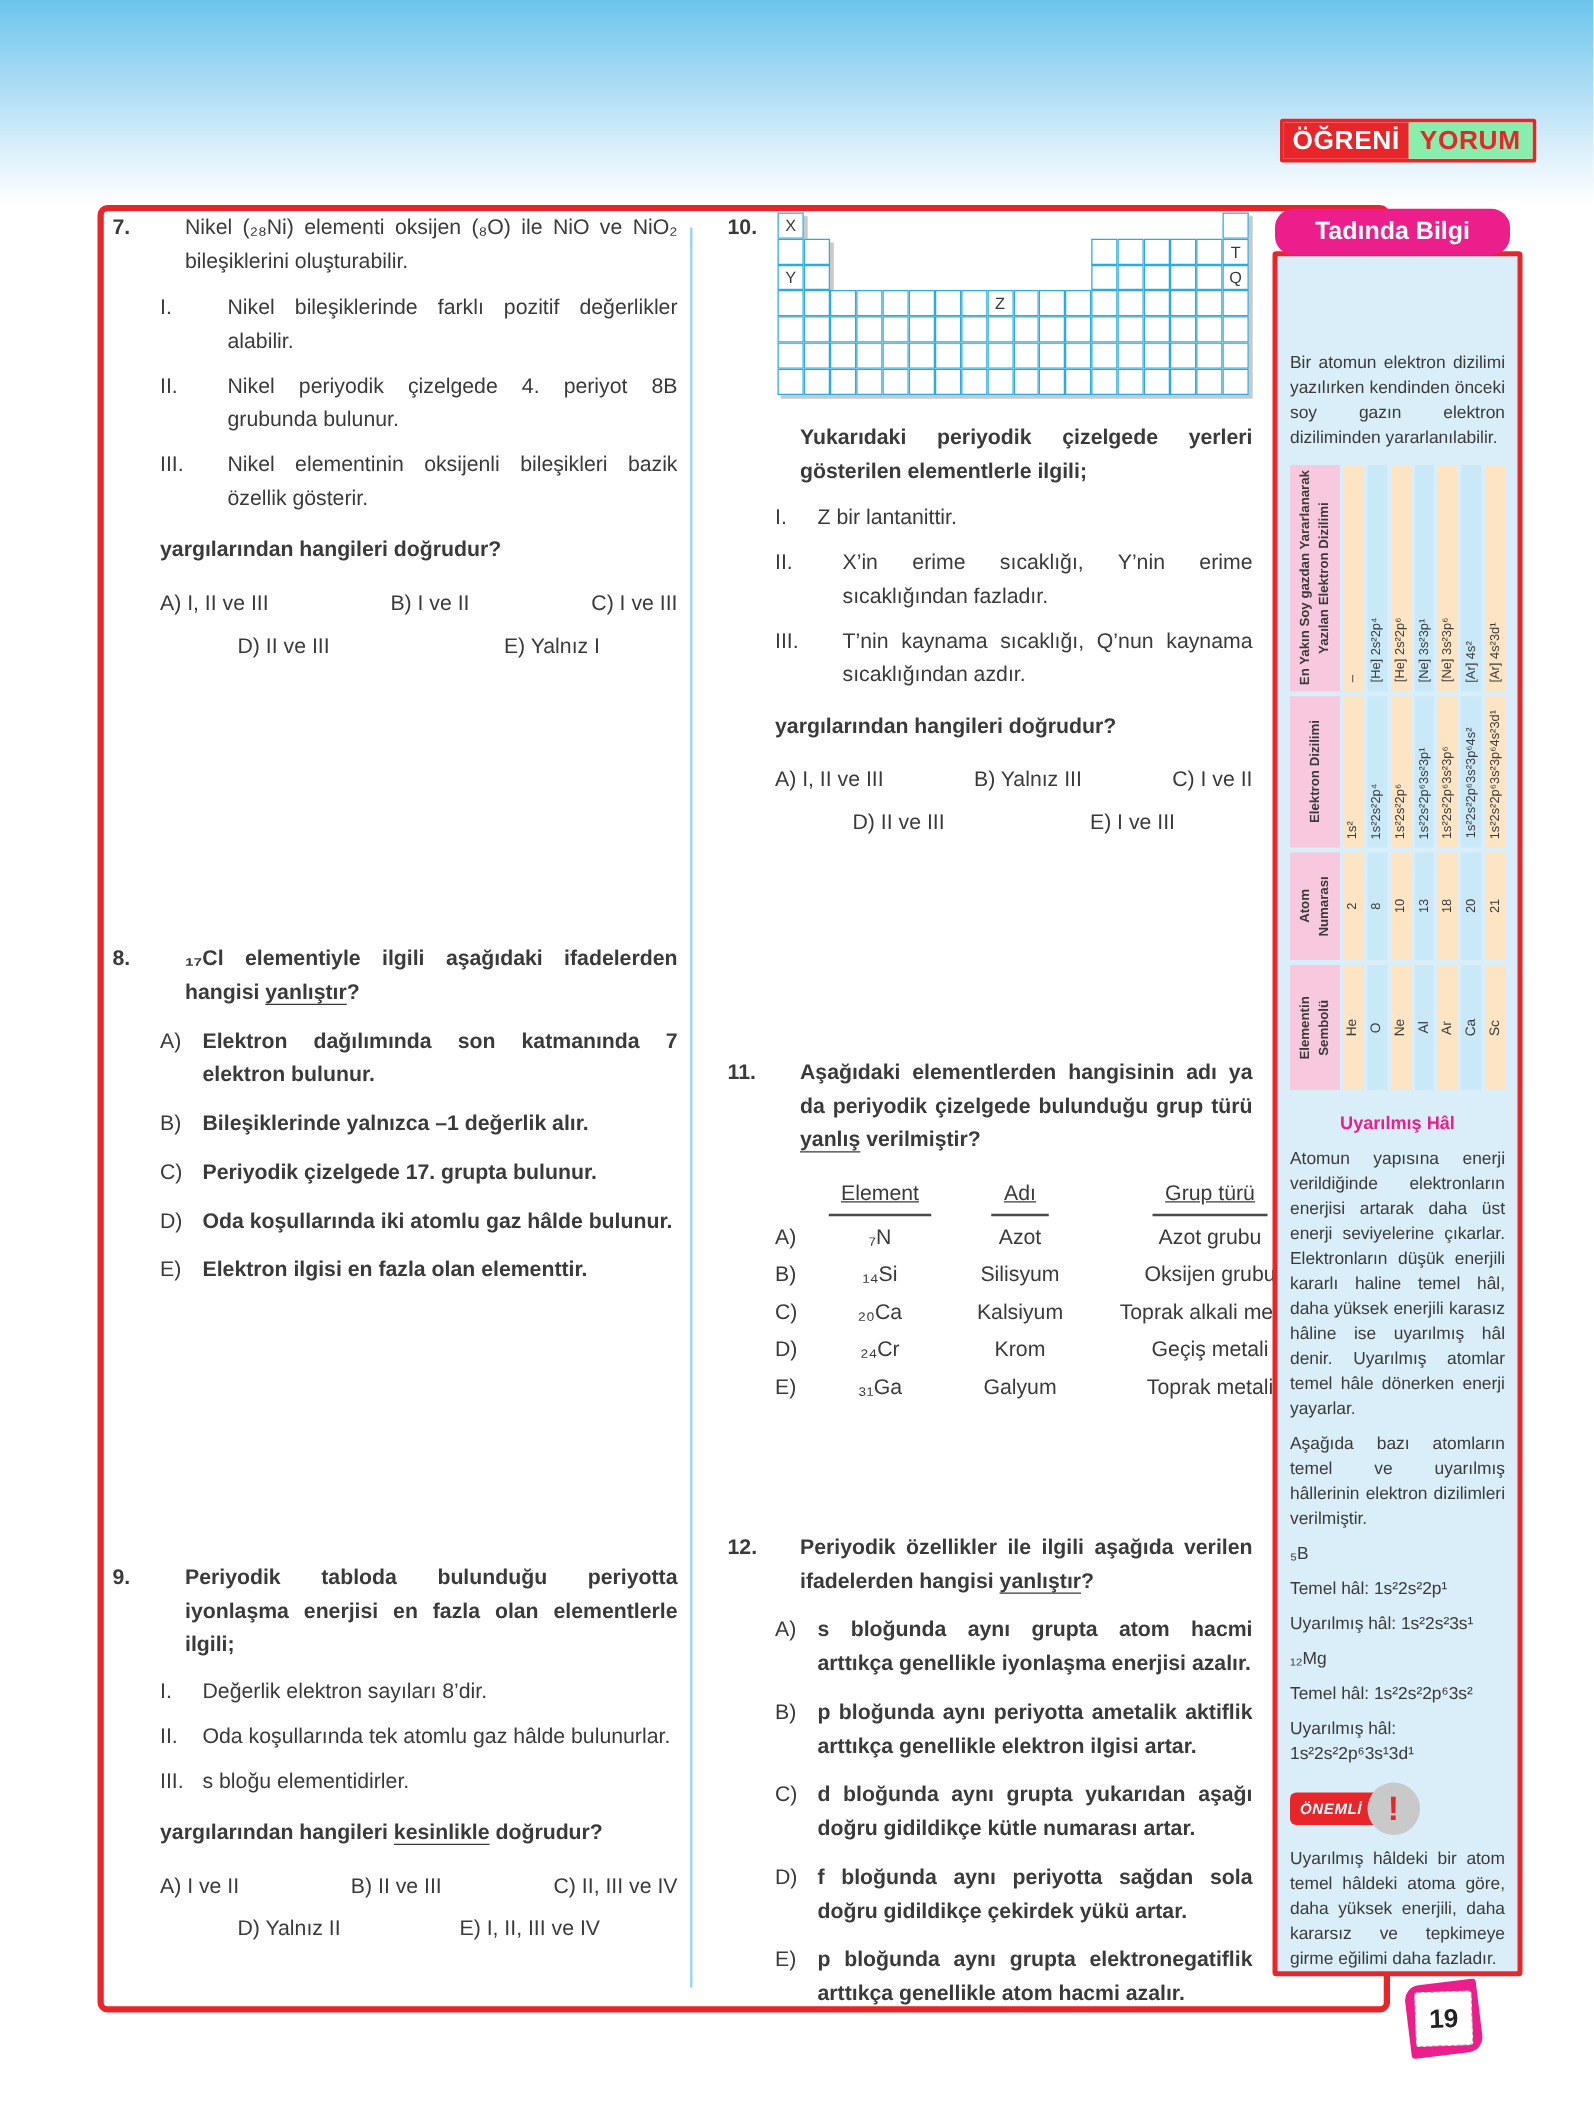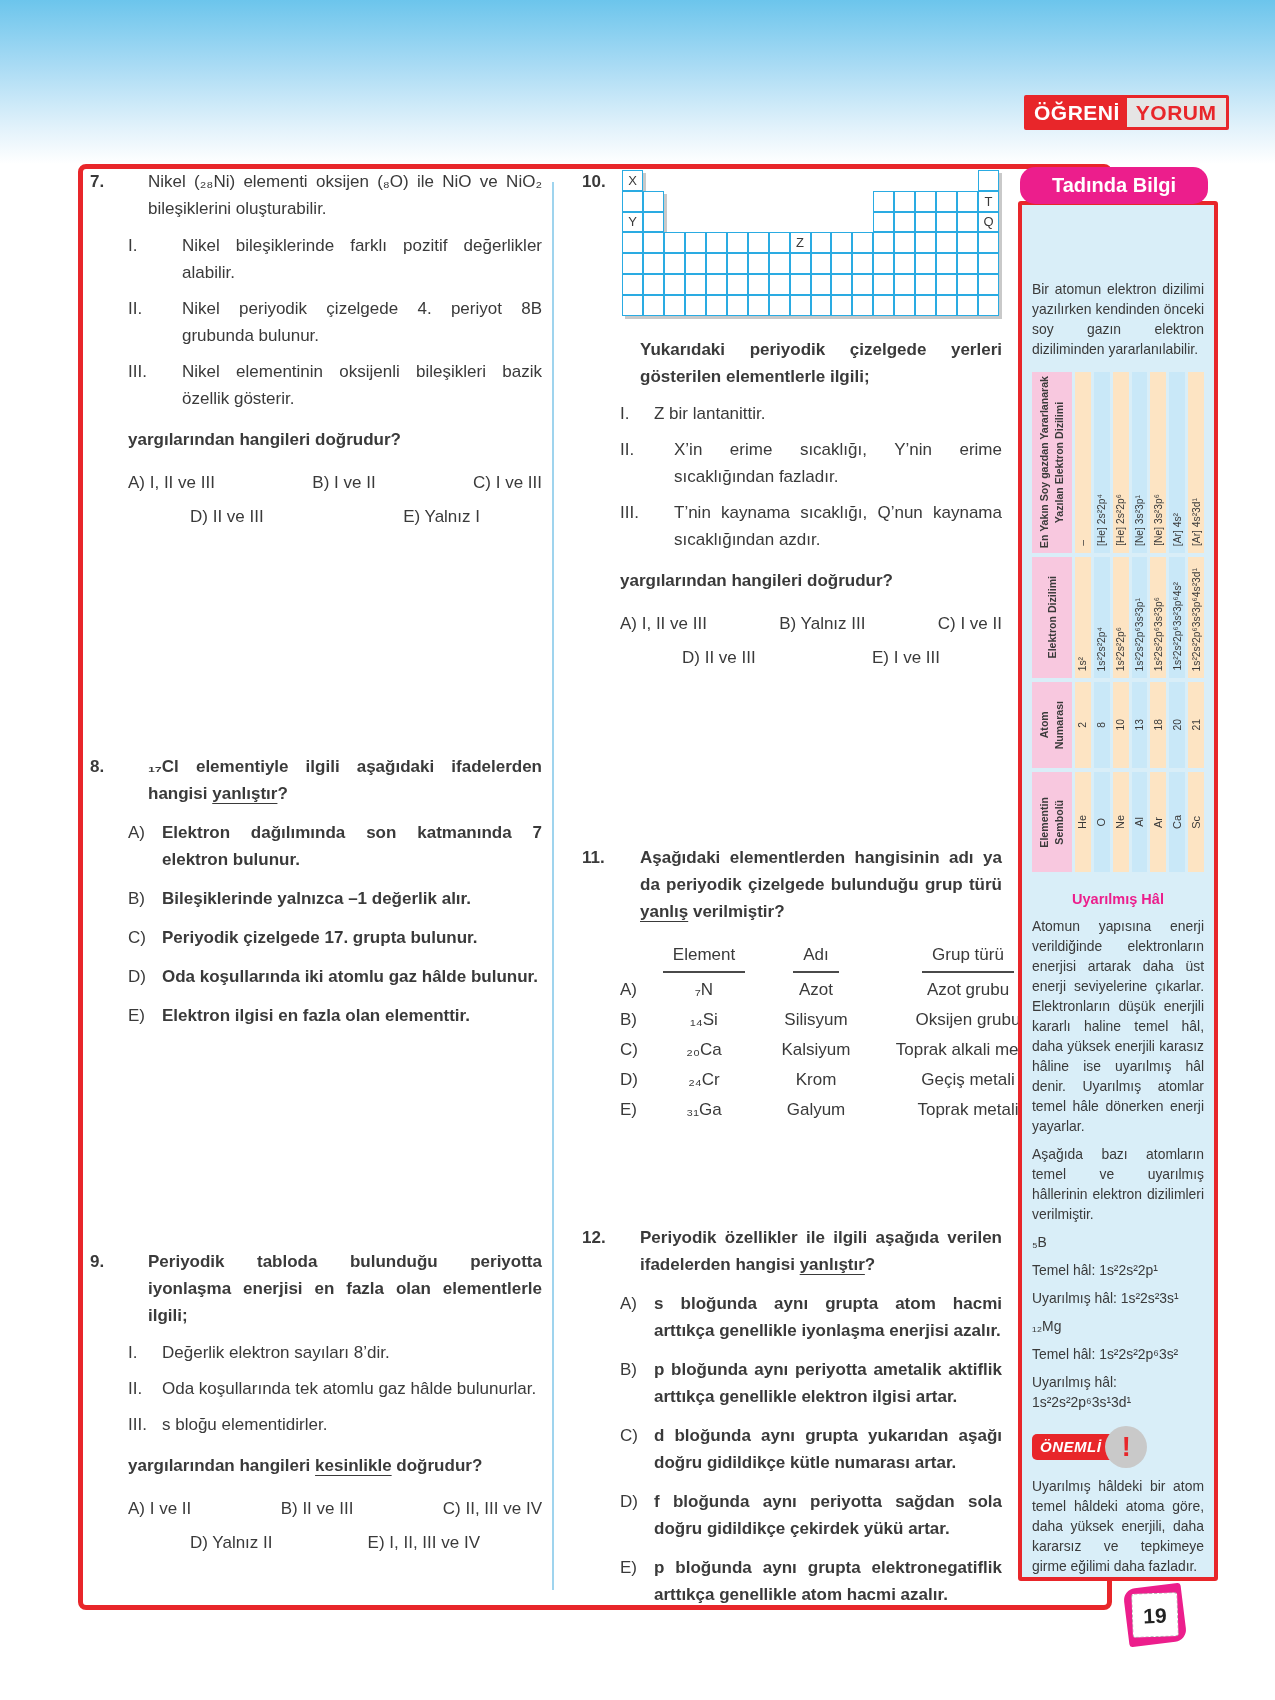--- a/index.html
+++ b/index.html
@@ -11,21 +11,21 @@
     font-size:17px; line-height:27px;
   }
   .hdr-grad { position:absolute; top:0; left:0; width:1275px; height:164px;
     background:linear-gradient(180deg,#6cc5ec 0%,#a9dbf4 40%,#e2f2fb 78%,#ffffff 100%); }
 
   
   .logo { position:absolute; left:1024px; top:95px; height:35px; display:flex;
     border:3px solid #e8262a; background:#ffffff; border-radius:2px;
     font-weight:bold; font-size:21px; line-height:29px; letter-spacing:.5px; }
   .logo-l { background:#e8262a; color:#ffffff; padding:0 7px; }
-  .logo-r { background:#e5e5e5; color:#e8262a; padding:0 9px; }
+  .logo-r { background:#86efac; color:#e8262a; padding:0 9px; }
 
   
   .main-box { position:absolute; left:78px; top:164px; width:1034px; height:1446px;
     background:#ffffff; border:5px solid #e8262a; border-radius:8px; }
   .divider { position:absolute; left:552px; top:182px; width:2px; height:1408px; background:#9fd4ee; }
 
   .qcol { position:absolute; }
   .q { position:absolute; left:0; width:100%; }
   .qrow { display:flex; }
   .qnum { width:38px; font-weight:bold; flex:0 0 38px; }
@@ -47,21 +47,21 @@
   
   .pt-wrap { margin-left:40px; margin-top:2px; }
   .pt-grid { display:grid; width:377px; grid-template-columns:repeat(18,1fr);
     grid-auto-rows:20.8px; filter:drop-shadow(3px 3px 0 #c9c9c9); }
   .pt-cell { border:1px solid #2aabe2; background:#ffffff; display:flex;
     align-items:center; justify-content:center; font-size:13px; line-height:13px; color:#3a3a3a; }
 
   
   .q11t { display:grid; grid-template-columns:36px 96px 128px 176px; margin-top:16px; }
   .q11t .hc { text-align:center; padding:0 6px 2px 6px; }
-  .q11t .hin { display:inline-block; border-bottom:2px solid #4a4a4a; padding:0 10px 3px 10px; }
+  .q11t .hin { display:inline-block; border-bottom:2px solid #4a4a4a; padding:0 10px 3px 10px;text-decoration:underline; }
   .q11t .c { text-align:center; height:30px; line-height:30px; }
   .q11t .cl { text-align:left; height:30px; line-height:30px; }
 
   
   .sb-title { position:absolute; left:1020px; top:167px; width:188px; height:37px;
     background:#ec1e8c; border-radius:15px; color:#ffffff; font-weight:bold;
     font-size:20px; display:flex; align-items:center; justify-content:center; z-index:3; }
   .sb-box { position:absolute; left:1018px; top:201px; width:200px; height:1380px;
     background:#d9eef8; border:4px solid #e8262a; border-radius:3px; z-index:2; }
   .sb-content { padding:74px 10px 0 10px; font-size:13.9px; line-height:20px; color:#3a3a3a; }
@@ -79,21 +79,21 @@
   .c-peach { background:#fde4c3; } .c-blue { background:#c9e8f8; }
   .sb-table { margin-top:13px; }
 
   .sb-h2 { color:#ec1e8c; font-weight:bold; font-size:14.5px; text-align:center; margin-top:17px; }
   .sb-h2 + .sb-p { margin-top:7px; }
   .sb-p + .sb-p { margin-top:8px; }
   .cfg { margin-top:8px; }
 
   .onemli { display:flex; align-items:center; margin-top:14px; height:42px; position:relative; }
   .onemli-label { background:#e8262a; color:#ffffff; font-weight:bold; font-style:italic;
-    font-size:15px; padding:3px 14px 3px 8px; border-radius:5px; letter-spacing:.5px; }
+    font-size:12px; padding:3px 14px 3px 8px; border-radius:5px; letter-spacing:.5px; }
   .onemli-circle { width:42px; height:42px; border-radius:50%; background:#c9c9c9;
     display:flex; align-items:center; justify-content:center; margin-left:-10px; }
   .bang { color:#e8262a; font-weight:bold; font-size:27px; }
 
   .pagebadge { position:absolute; left:1126px; top:1586px; width:58px; height:58px;
     background:#ec1e8c; border-radius:12px 3px 12px 3px; transform:rotate(-7deg); z-index:4;
     display:flex; align-items:center; justify-content:center; }
   .pagebadge-inner { width:46px; height:44px; background:#ffffff; border:1.5px dashed #b5b5b5;
     border-radius:3px; transform:rotate(5deg); display:flex; align-items:center; justify-content:center;
     font-weight:bold; font-size:21px; color:#222222; }

